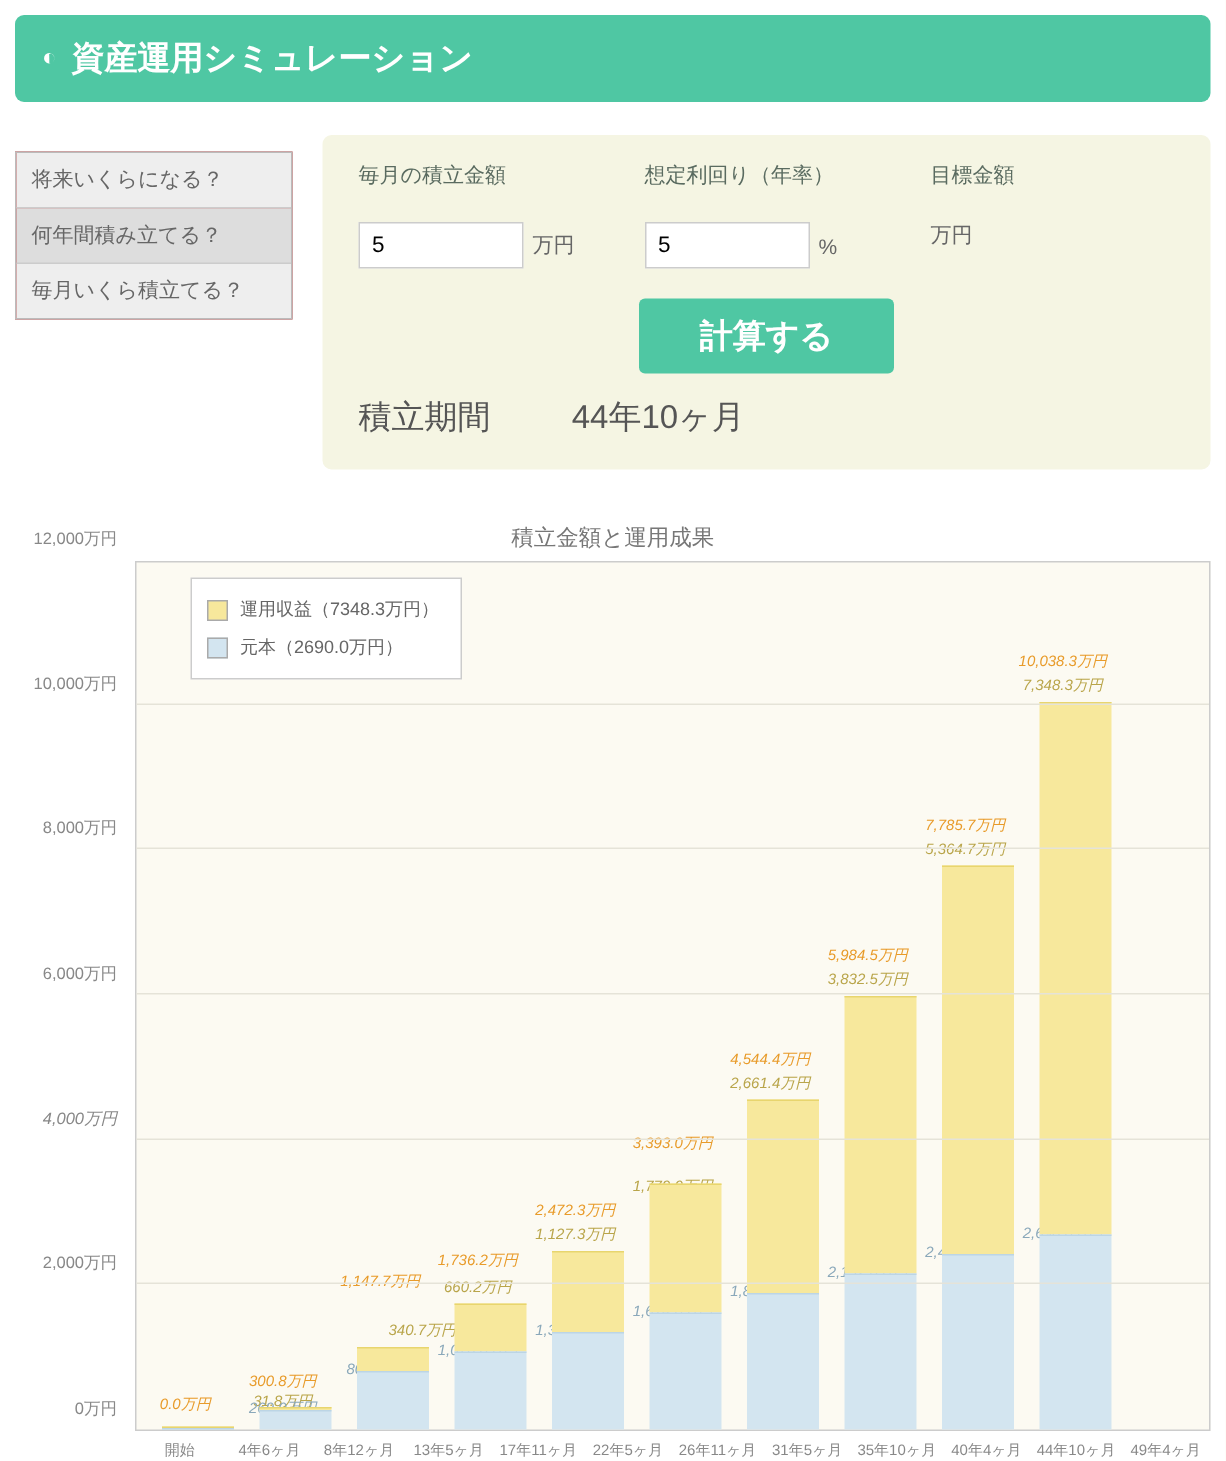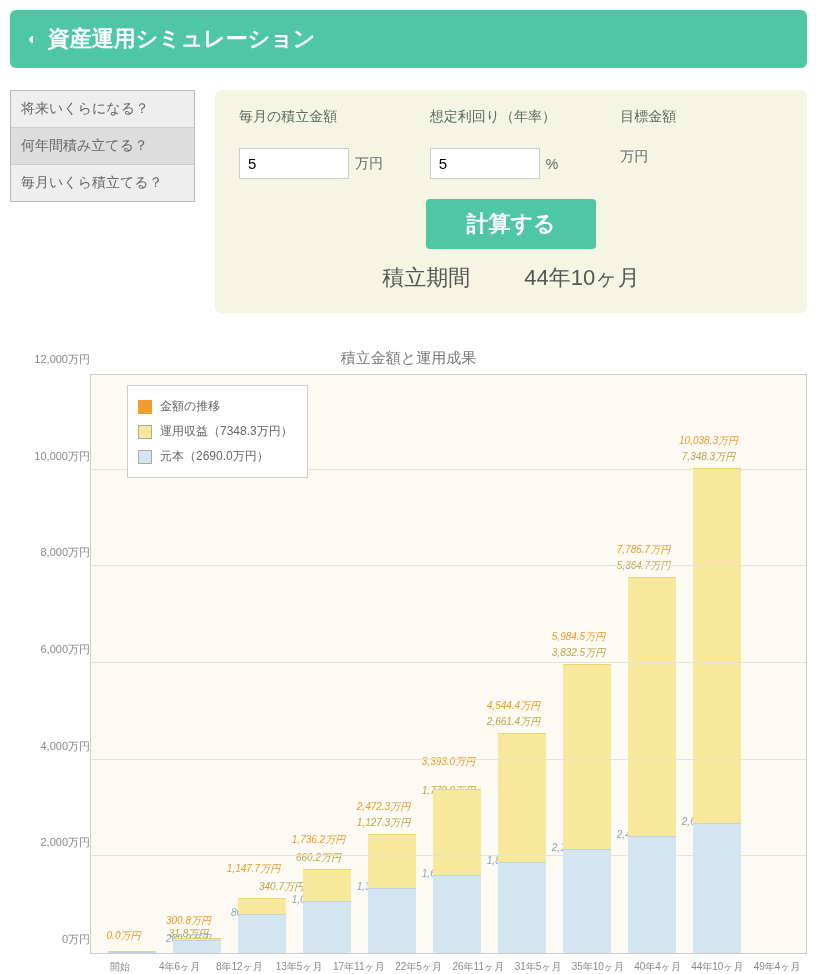--- a/index.html
+++ b/index.html
@@ -28,20 +28,21 @@
   .top-row {
     display: flex;
     align-items: flex-start;
     margin-top: 22px;
     gap: 20px;
   }
   .tabs {
     border: 1px solid #bbb;
     background: #b91c1c;
     width: 185px;
+    margin-top: 11px;
   }
   .tab {
     padding: 9px 10px;
     font-size: 14px;
     background: #eee;
     border-bottom: 1px solid #ccc;
     cursor: pointer;
     color:#666;
   }
   .tab:last-child { border-bottom: none; }
@@ -86,21 +87,20 @@
     background: #4fc7a3;
     color: #fff;
     border: none;
     border-radius: 4px;
     padding: 10px 40px;
     font-size: 22px;
     font-weight: 600;
     cursor: pointer;
   }
   .result-line {
-    text-align: center;
     margin-top: 14px;
     font-size: 22px;
     color: #555;
   }
   .result-line .res-value { margin-left: 48px; }
   
   .chart-wrap {
     margin-top: 36px;
   }
   .chart-title {
@@ -113,21 +113,21 @@
     position: relative;
     height: 580px;
     display: flex;
   }
   .y-axis {
     width: 80px;
     position: relative;
   }
   .y-tick {
     position: absolute;
-    right: 0;
+    right: 12px;
     font-size: 11px;
     color: #888;
     transform: translateY(-50%);
     white-space: nowrap;
   }
   .plot {
     flex: 1;
     position: relative;
     border: 1px solid #ccc;
     background: #fcfaf2;
@@ -252,33 +252,29 @@
     </div>
   </div>
 </div>
 
 <div class="chart-wrap">
   <div class="chart-title">積立金額と運用成果</div>
   <div class="chart-area">
     <div class="y-axis" id="y-axis">
         <div class="y-tick" style="bottom: 0px;">0万円</div>
         <div class="y-tick" style="bottom: 96.6667px;">2,000万円</div>
-        <div class="y-tick" style="bottom: 193.333px;">4,000万円</div>
+        <div class="y-tick" style="bottom: 193.333px; font-style: italic;">4,000万円</div>
         <div class="y-tick" style="bottom: 290px;">6,000万円</div>
         <div class="y-tick" style="bottom: 386.667px;">8,000万円</div>
         <div class="y-tick" style="bottom: 483.333px; margin-left: 28px;">10,000万円</div>
         <div class="y-tick" style="bottom: 580px;">12,000万円</div>
       </div>
     <div class="plot" id="plot">
       <div class="legend">
         <div class="legend-row">
-          <span class="swatch orange"></span>
-          <span>金額の推移</span>
-        </div>
-        <div class="legend-row">
           <span class="swatch yellow"></span>
           <span>運用収益（7348.3万円）</span>
         </div>
         <div class="legend-row">
           <span class="swatch blue"></span>
           <span>元本（2690.0万円）</span>
         </div>
       </div>
       <div class="bars-row" id="bars">
           <div class="bar-slot">
@@ -291,21 +287,21 @@
           <div class="bar-slot">
             <div class="data-label total" style="bottom: 24.5387px;">300.8万円</div>
             <div class="data-label gain" style="bottom: 11.5387px;">31.8万円</div>
             <div class="data-label prin" style="bottom: 7.00167px;">269.0万円</div>
             <div class="bar-stack">
               <div class="bar-seg principal" style="height: 13.0017px;"></div>
               <div class="bar-seg gains" style="height: 1.537px;"></div>
             </div>
           </div>
           <div class="bar-slot">
-            <div class="data-label total" style="bottom: 77px;">1,147.7万円</div>
+            <div class="data-label total" style="bottom: 92px;">1,147.7万円</div>
             <div class="data-label gain" style="bottom: 59.4722px; margin-left: 28px;">340.7万円</div>
             <div class="data-label prin" style="bottom: 33.005px;">807.0万円</div>
             <div class="bar-stack">
               <div class="bar-seg principal" style="height: 39.005px;"></div>
               <div class="bar-seg gains" style="height: 16.4672px;"></div>
             </div>
           </div>
           <div class="bar-slot">
             <div class="data-label total" style="bottom: 106px;">1,736.2万円</div>
             <div class="data-label gain" style="bottom: 87.9163px;">660.2万円</div>

